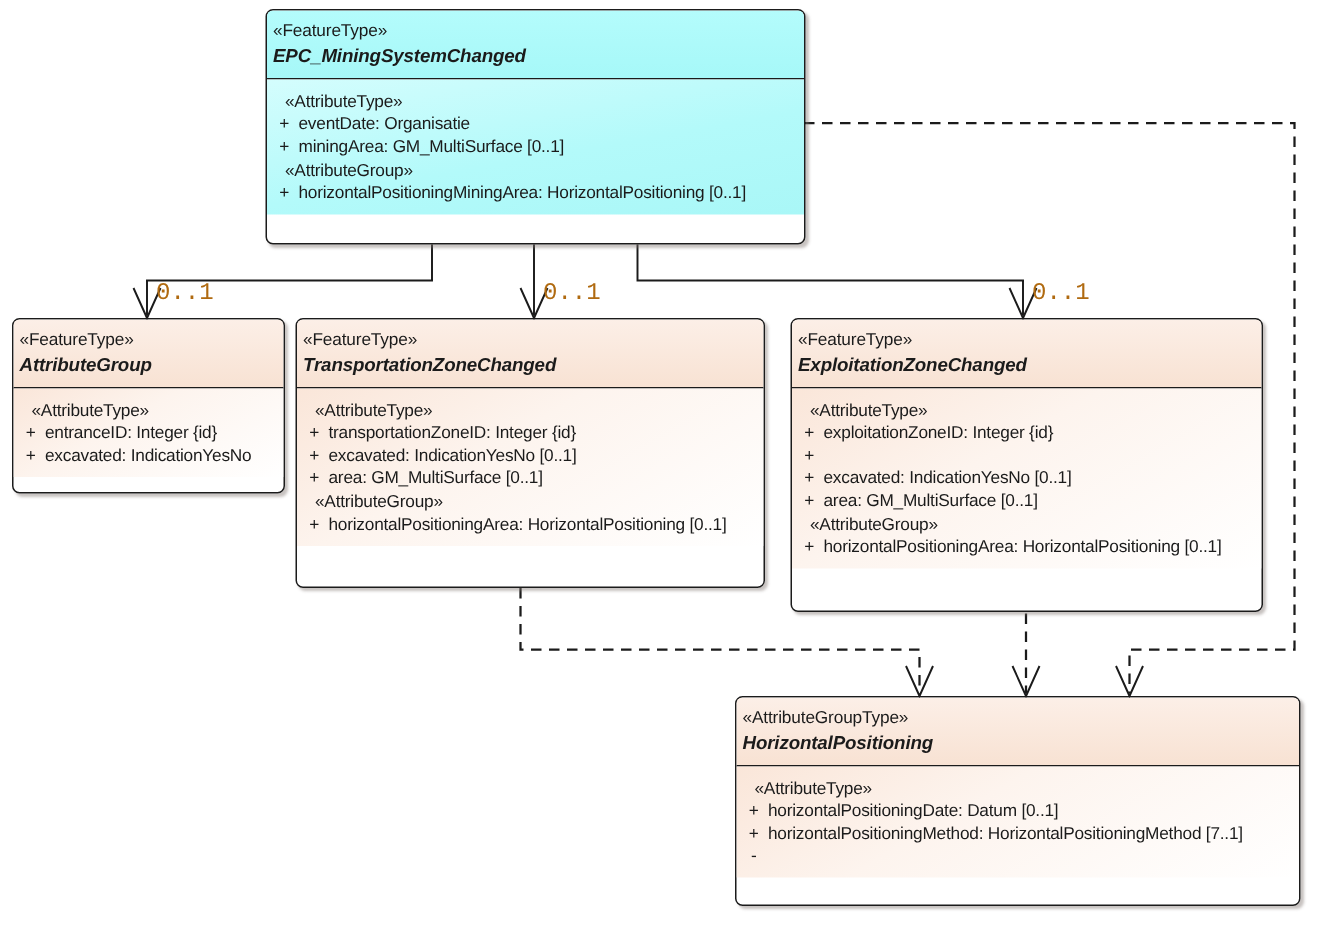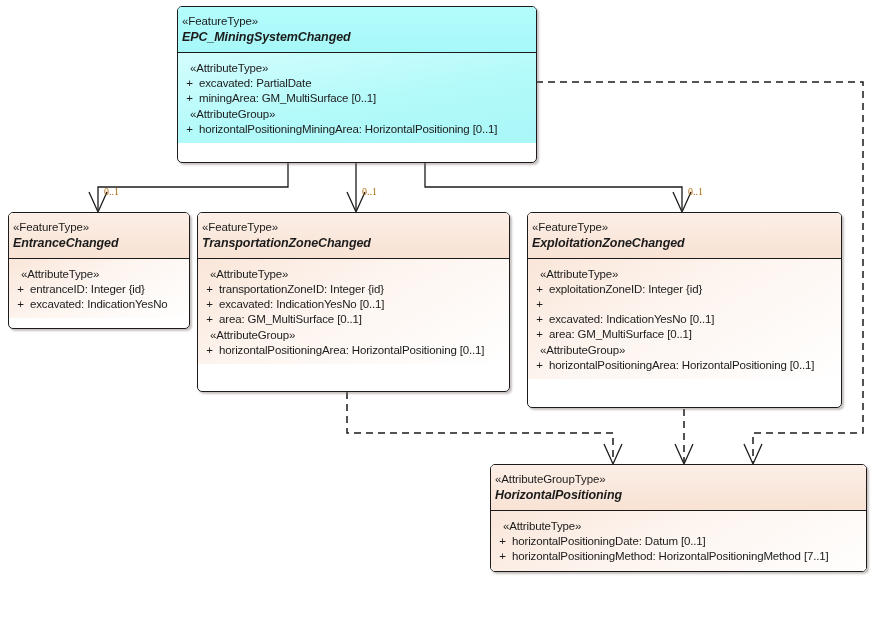--- a/index.html
+++ b/index.html
@@ -95,23 +95,23 @@
     width: 19px;
     flex: 0 0 19px;
     text-align: center;
     font-size: 11.5px;
   }
   .attr-txt {
     flex: 1 1 auto;
   }
   .mult-label {
     position: absolute;
-    font-size: 10px;
+    font-size: 16px;
     color: #b06a10;
-    font-family: Liberation Serif, serif;
+    font-family: Liberation Mono, monospace;
     white-space: nowrap;
   }
 </style>
 </head>
 <body>
 
 <div id="canvas">
 
   <svg class="connectors" viewBox="0 0 883 618" xmlns="http://www.w3.org/2000/svg">
 
@@ -152,38 +152,38 @@
 
   <div class="uml-class cls-cyan" style="left:177px; top:6px; width:360px; height:157px;">
     <div class="hdr">
       <div class="stereo">«FeatureType»</div>
       <div class="cname">EPC_MiningSystemChanged</div>
     </div>
     <div class="body">
       <div class="grp-title">«AttributeType»</div>
       <div class="attr-row">
         <span class="attr-vis">+</span>
-        <span class="attr-txt">excavated: PartialDate</span>
+        <span class="attr-txt">eventDate: Organisatie</span>
       </div>
       <div class="attr-row">
         <span class="attr-vis">+</span>
         <span class="attr-txt">miningArea: GM_MultiSurface [0..1]</span>
       </div>
       <div class="grp-title">«AttributeGroup»</div>
       <div class="attr-row">
         <span class="attr-vis">+</span>
         <span class="attr-txt">horizontalPositioningMiningArea: HorizontalPositioning [0..1]</span>
       </div>
     </div>
   </div>
 
   <div class="uml-class cls-peach" style="left:8px; top:212px; width:182px; height:117px;">
     <div class="hdr">
       <div class="stereo">«FeatureType»</div>
-      <div class="cname">EntranceChanged</div>
+      <div class="cname">AttributeGroup</div>
     </div>
     <div class="body">
       <div class="grp-title">«AttributeType»</div>
       <div class="attr-row">
         <span class="attr-vis">+</span>
         <span class="attr-txt">entranceID: Integer {id}</span>
       </div>
       <div class="attr-row">
         <span class="attr-vis">+</span>
         <span class="attr-txt">excavated: IndicationYesNo</span>
@@ -241,21 +241,21 @@
         <span class="attr-txt">area: GM_MultiSurface [0..1]</span>
       </div>
       <div class="grp-title">«AttributeGroup»</div>
       <div class="attr-row">
         <span class="attr-vis">+</span>
         <span class="attr-txt">horizontalPositioningArea: HorizontalPositioning [0..1]</span>
       </div>
     </div>
   </div>
 
-  <div class="uml-class cls-peach" style="left:490px; top:464px; width:377px; height:108px;">
+  <div class="uml-class cls-peach" style="left:490px; top:464px; width:377px; height:140px;">
     <div class="hdr">
       <div class="stereo">«AttributeGroupType»</div>
       <div class="cname">HorizontalPositioning</div>
     </div>
     <div class="body">
       <div class="grp-title">«AttributeType»</div>
       <div class="attr-row">
         <span class="attr-vis">+</span>
         <span class="attr-txt">horizontalPositioningDate: Datum [0..1]</span>
       </div>

